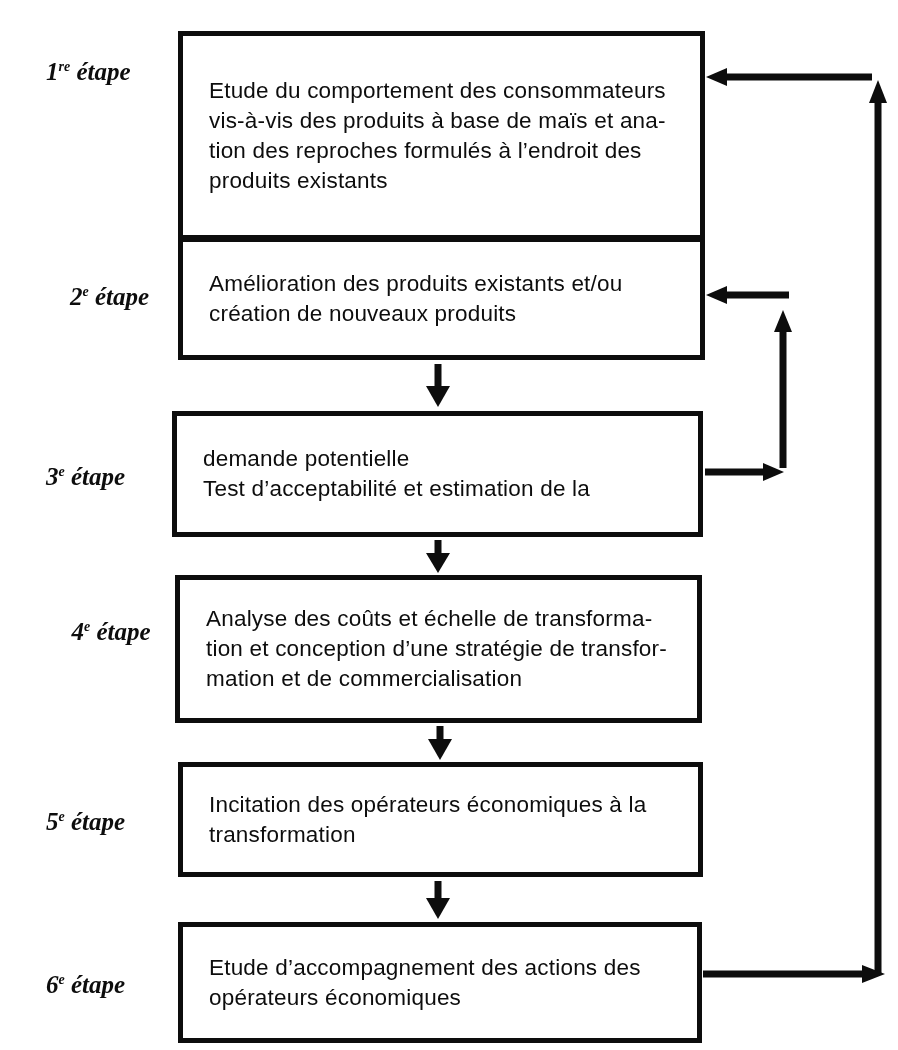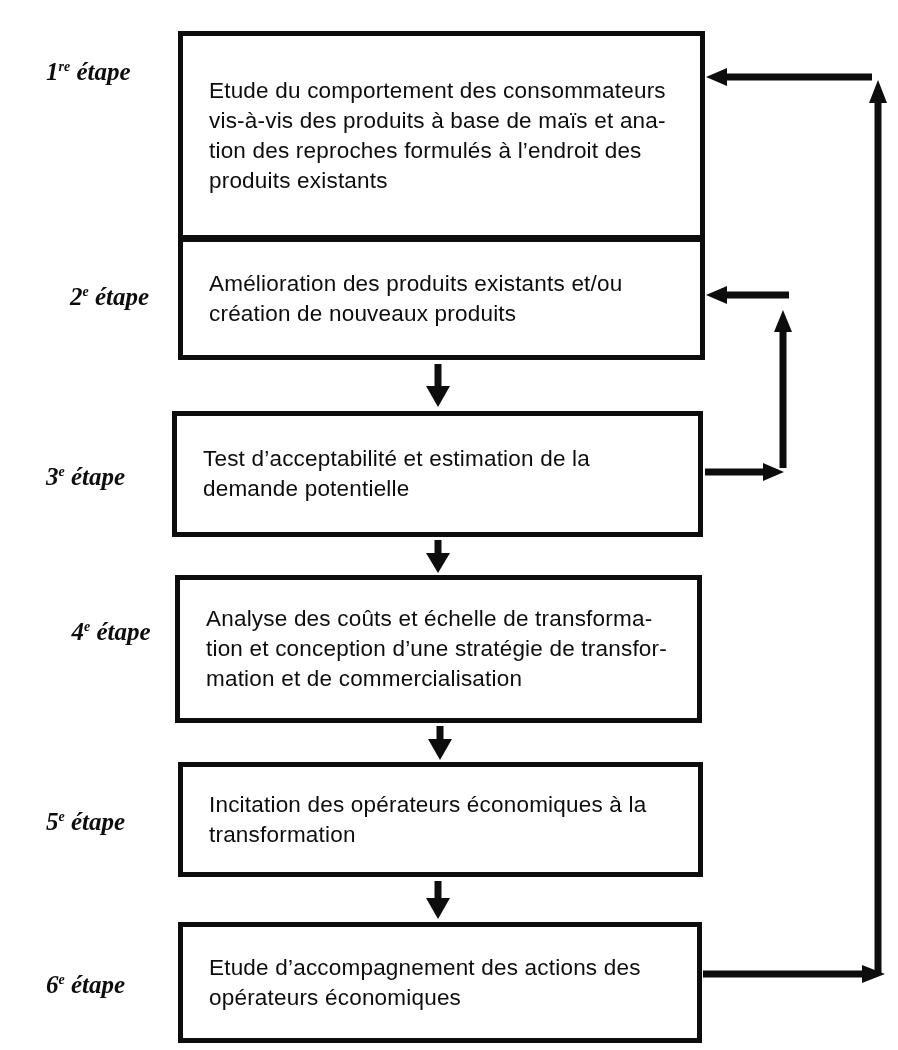--- a/index.html
+++ b/index.html
@@ -110,22 +110,22 @@
     <div class="line">Etude du comportement des consommateurs</div>
     <div class="line">vis-à-vis des produits à base de maïs et ana-</div>
     <div class="line">tion des reproches formulés à l’endroit des</div>
     <div class="line">produits existants</div>
   </div>
   <div class="step-box" id="box-2">
     <div class="line">Amélioration des produits existants et/ou</div>
     <div class="line">création de nouveaux produits</div>
   </div>
   <div class="step-box" id="box-3">
+    <div class="line">demande potentielle</div>
     <div class="line">Test d’acceptabilité et estimation de la</div>
-    <div class="line">demande potentielle</div>
   </div>
   <div class="step-box" id="box-4">
     <div class="line">Analyse des coûts et échelle de transforma-</div>
     <div class="line">tion et conception d’une stratégie de transfor-</div>
     <div class="line">mation et de commercialisation</div>
   </div>
   <div class="step-box" id="box-5">
     <div class="line">Incitation des opérateurs économiques à la</div>
     <div class="line">transformation</div>
   </div>

